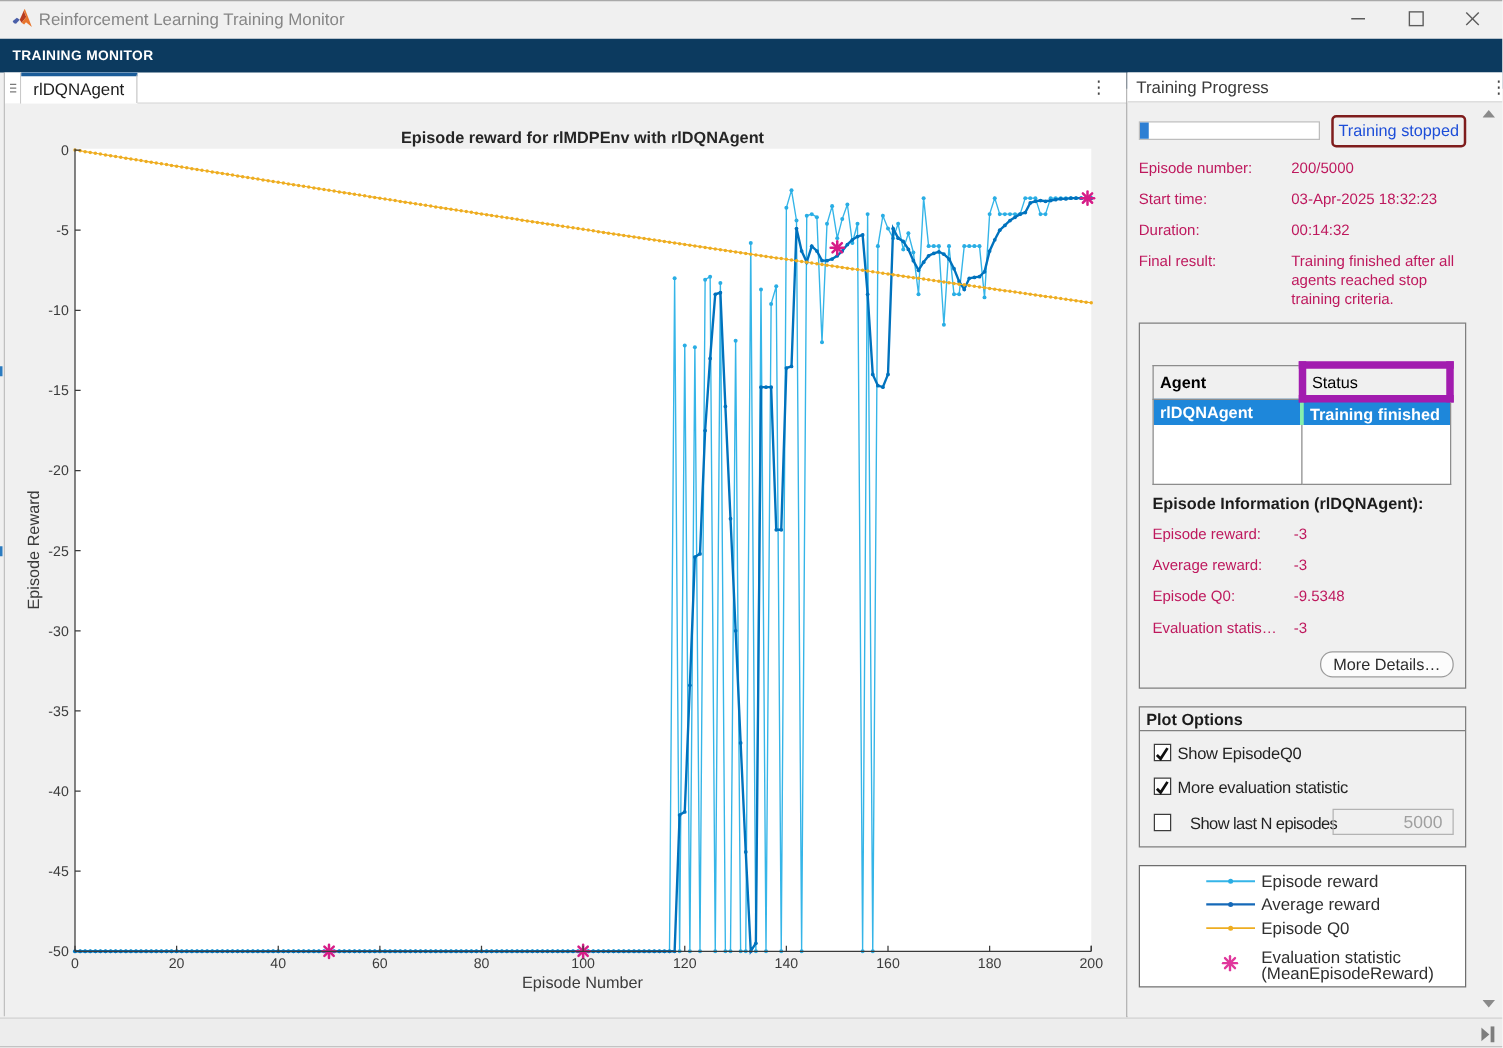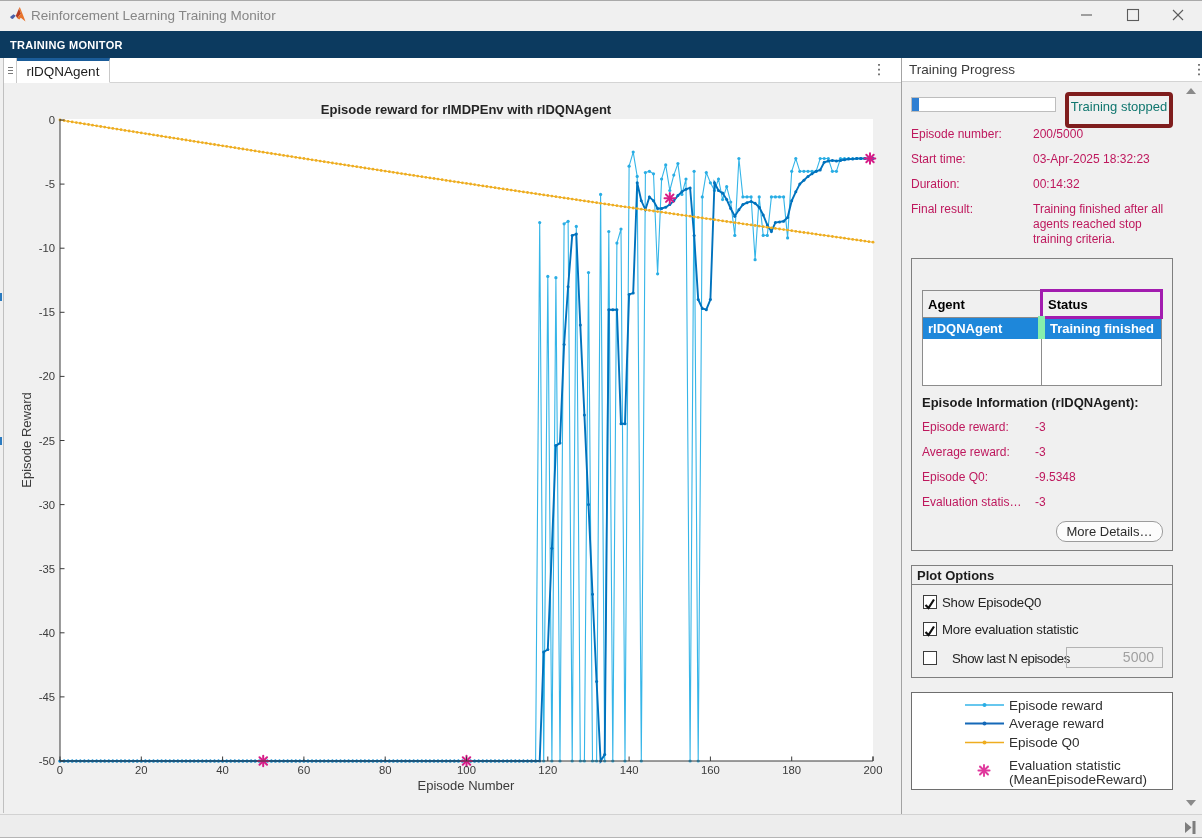--- a/index.html
+++ b/index.html
@@ -746,41 +746,41 @@
 <div class="abs rightsep"></div>
 <div class="abs rpanel">
  <div class="rhead">
       <span>Training Progress</span>
       <span style="left:290px;top:3px;color:#444;font-size:14px">⋮</span>
     </div>
 
  <div style="position:absolute;left:9px;top:39px;width:145px;height:15px;background:#fff;border:1px solid #bdbdbd">
       <div style="position:absolute;left:0;top:0;width:7px;height:13px;background:#2e7fd3"></div>
     </div>
- <div style="position:absolute;left:163px;top:34px;width:108px;height:36px;border:4px solid #7f1d1d;border-radius:4px;font-size:13px;color:#0f766e;text-align:center;line-height:22px">Training stopped</div>
+ <div style="position:absolute;left:163px;top:34px;width:108px;height:26px;border:2px solid #7f1d1d;border-radius:4px;font-size:13px;color:#1d4ed8;text-align:center;line-height:22px">Training stopped</div>
 
  <div class="abs lbl" style="left:9px;top:69px">Episode number:</div>
     <div class="abs lbl" style="left:131px;top:69px">200/5000</div>
  <div class="abs lbl" style="left:9px;top:94px">Start time:</div>
     <div class="abs lbl" style="left:131px;top:94px">03-Apr-2025 18:32:23</div>
  <div class="abs lbl" style="left:9px;top:119px">Duration:</div>
     <div class="abs lbl" style="left:131px;top:119px">00:14:32</div>
  <div class="abs lbl" style="left:9px;top:144px">Final result:</div>
  <div class="abs lbl" style="left:131px;top:144px;width:148px;line-height:15px">Training finished after all agents reached stop training criteria.</div>
 
  <div class="box" style="left:9px;top:200px;width:262px;height:293px">
    <table style="position:absolute;left:10px;top:30px;width:241px;table-layout:fixed;border-collapse:collapse;font-size:13px;white-space:nowrap">
      <tbody>
           <tr style="height:27px">
             <td style="border:1px solid #8c8c8c;font-weight:bold;padding-left:5px;width:119px">Agent</td>
-            <td style="border:3px solid #a21caf;font-weight:bold;padding-left:5px">Status</td>
+            <td style="border:6px solid #a21caf;font-weight:normal;padding-left:5px">Status</td>
           </tr>
      <tr style="height:21px;background:#1e87da;color:#fff;font-weight:bold">
             <td style="border-left:1px solid #8c8c8c;padding-left:5px">rlDQNAgent</td>
-            <td style="border-left:7px solid #86efac;border-right:1px solid #8c8c8c;padding-left:5px">Training finished</td>
+            <td style="border-left:3px solid #86efac;border-right:1px solid #8c8c8c;padding-left:5px">Training finished</td>
           </tr>
      <tr style="height:47px;background:#fff">
             <td style="border:1px solid #8c8c8c;border-top:none"></td>
             <td style="border:1px solid #8c8c8c;border-top:none"></td>
           </tr>
    </tbody>
       </table>
    <div class="abs" style="left:10px;top:136px;font-size:13px;font-weight:bold;color:#1c1c1c">Episode Information (rlDQNAgent):</div>
    <div class="abs lbl" style="left:10px;top:161px">Episode reward:</div>
       <div class="abs lbl" style="left:123px;top:161px">-3</div>

